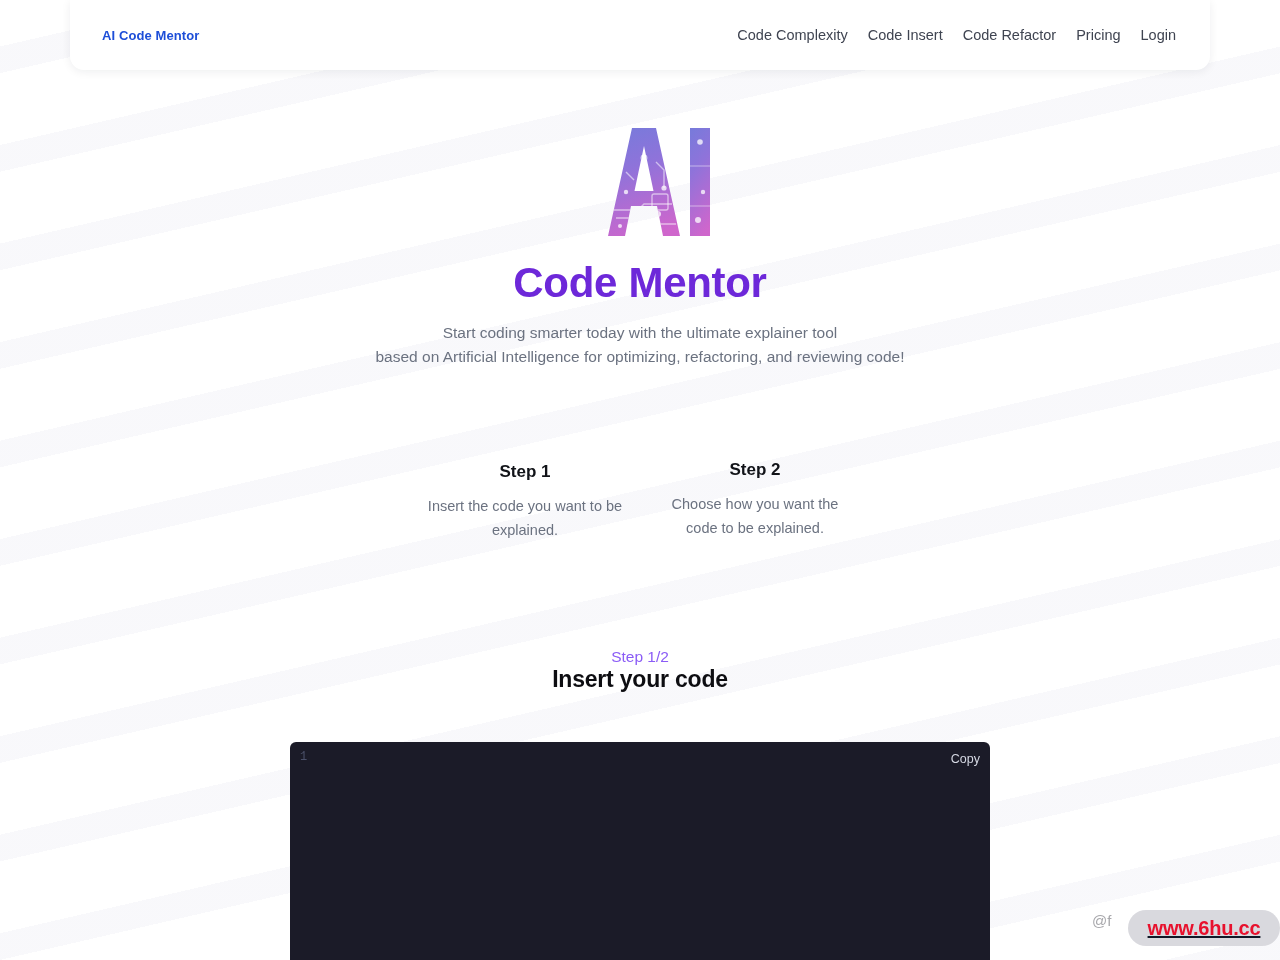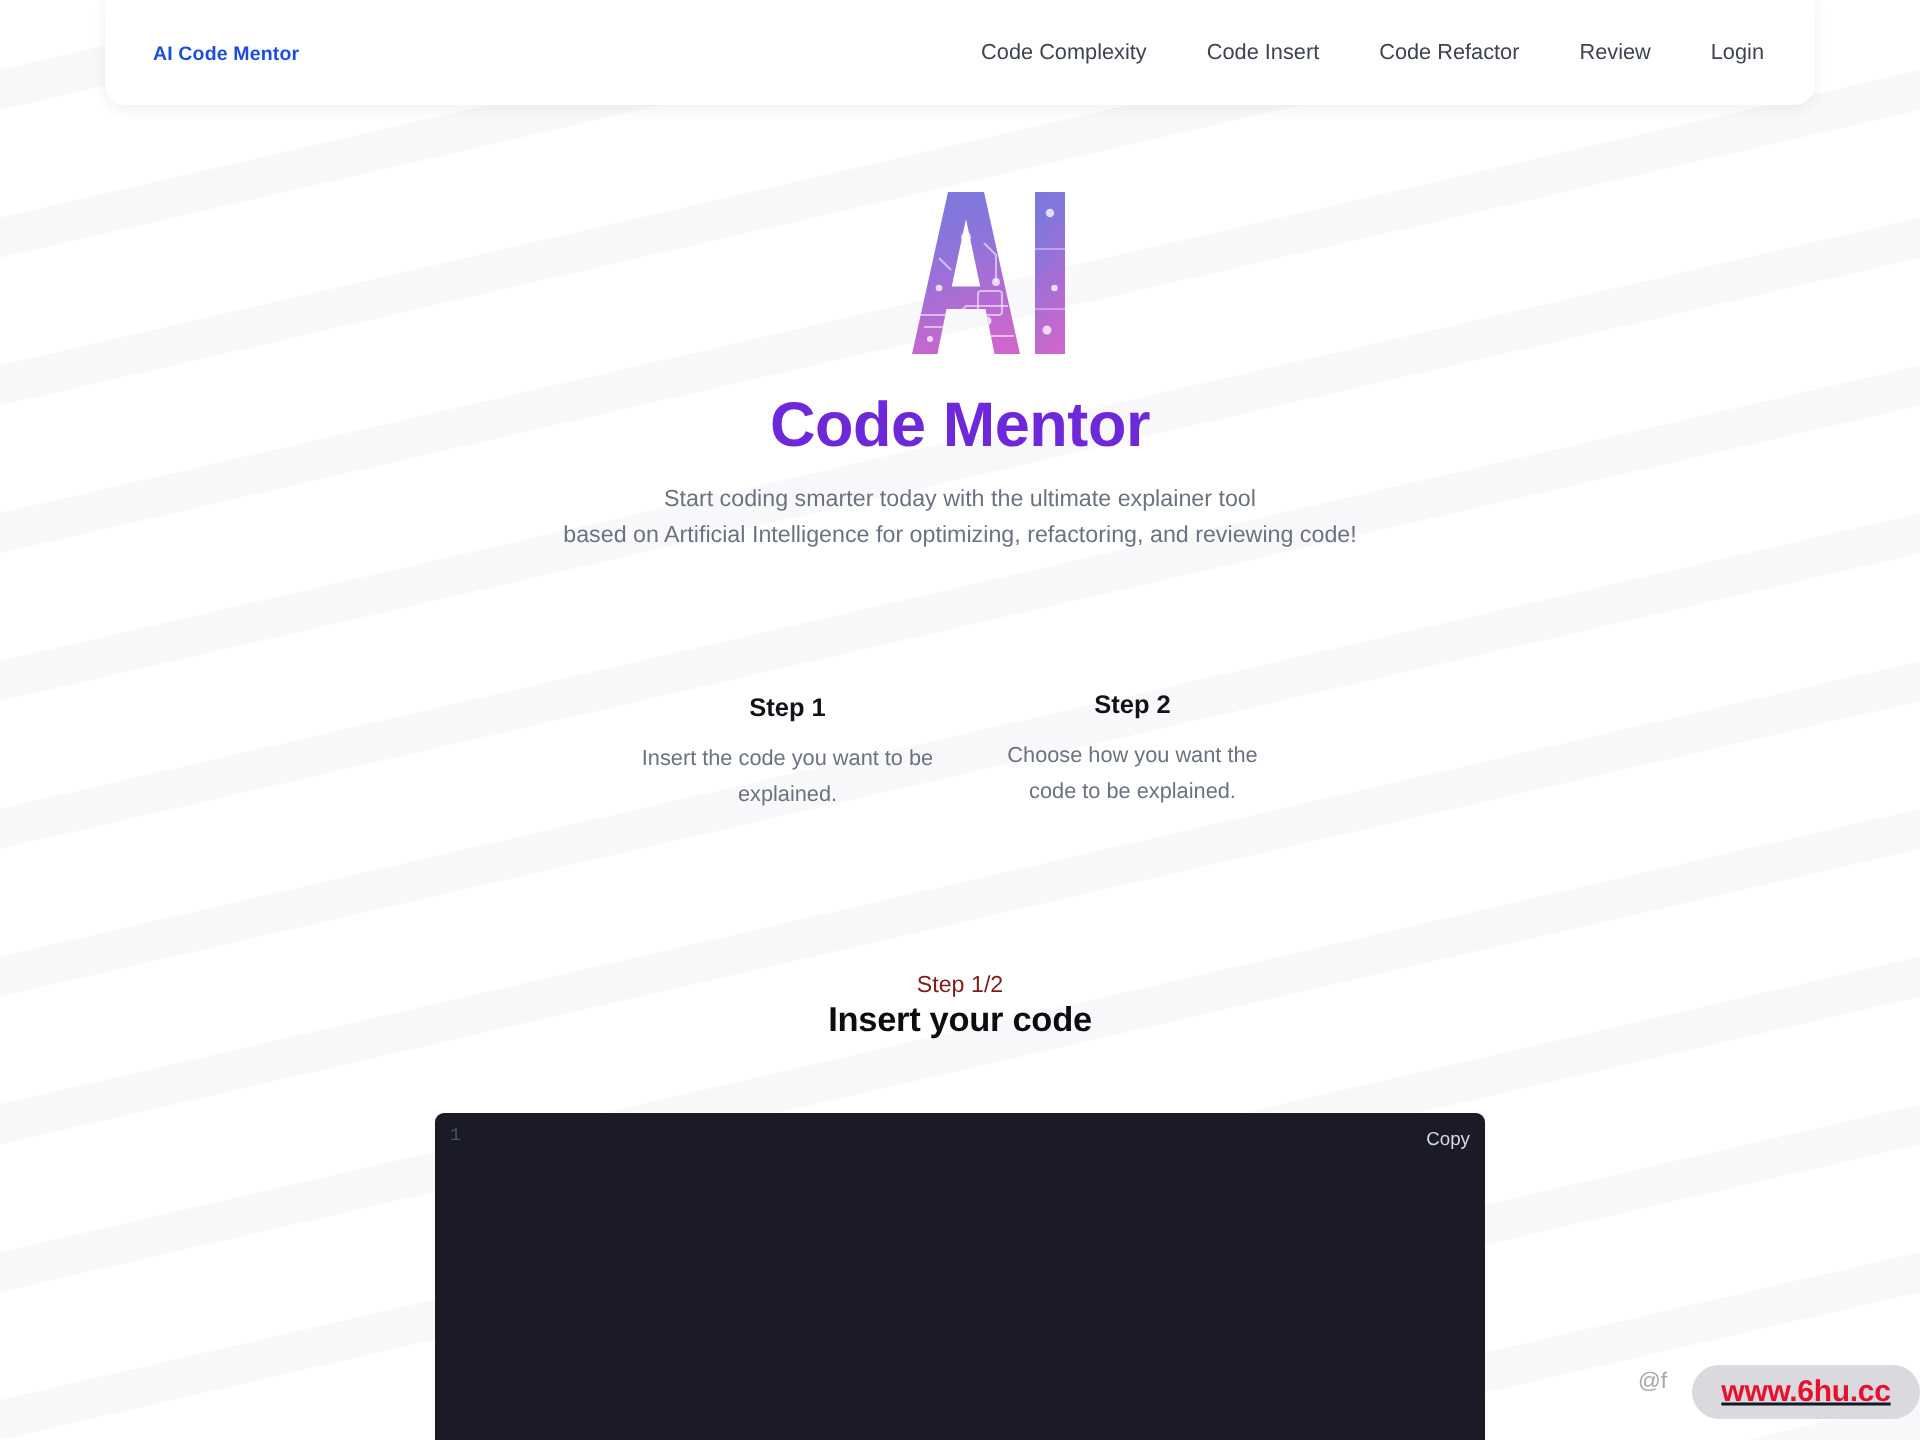--- a/index.html
+++ b/index.html
@@ -48,21 +48,21 @@
   .brand {
     font-size: 13px;
     font-weight: bold;
     color: #1d4ed8;
     letter-spacing: 0.1px;
     white-space: nowrap;
   }
   .nav {
     display: flex;
     align-items: center;
-    gap: 40px;
+    gap: 20px;
   }
   .nav-link {
     font-size: 14.5px;
     color: #3f4451;
     text-decoration: none;
     white-space: nowrap;
     cursor: pointer;
   }
 
   
@@ -126,21 +126,21 @@
   
   .editor-section {
     position: absolute;
     top: 648px;
     left: 0;
     width: 1280px;
     text-align: center;
   }
   .step-counter {
     font-size: 15.5px;
-    color: #7f1d1d;
+    color: #8b5cf6;
   }
   .editor-heading {
     margin-top: 0;
     font-size: 23px;
     font-weight: bold;
     color: #0d0d11;
     letter-spacing: -0.2px;
     text-align: center;
   }
 
@@ -224,21 +224,21 @@
 </head>
 <body>
 
 <div class="header-wrap">
   <div class="header-card">
     <div class="brand">AI Code Mentor</div>
     <nav class="nav">
       <a class="nav-link" href="#">Code Complexity</a>
       <a class="nav-link" href="#">Code Insert</a>
       <a class="nav-link" href="#">Code Refactor</a>
-      <a class="nav-link" href="#">Review</a>
+      <a class="nav-link" href="#">Pricing</a>
       <a class="nav-link" href="#">Login</a>
     </nav>
   </div>
 </div>
 
 <div class="hero">
 
   <svg class="logo-ai" viewBox="0 0 160 128">
     <defs>
       <linearGradient id="aiGrad" x1="0" y1="0" x2="0.25" y2="1">

